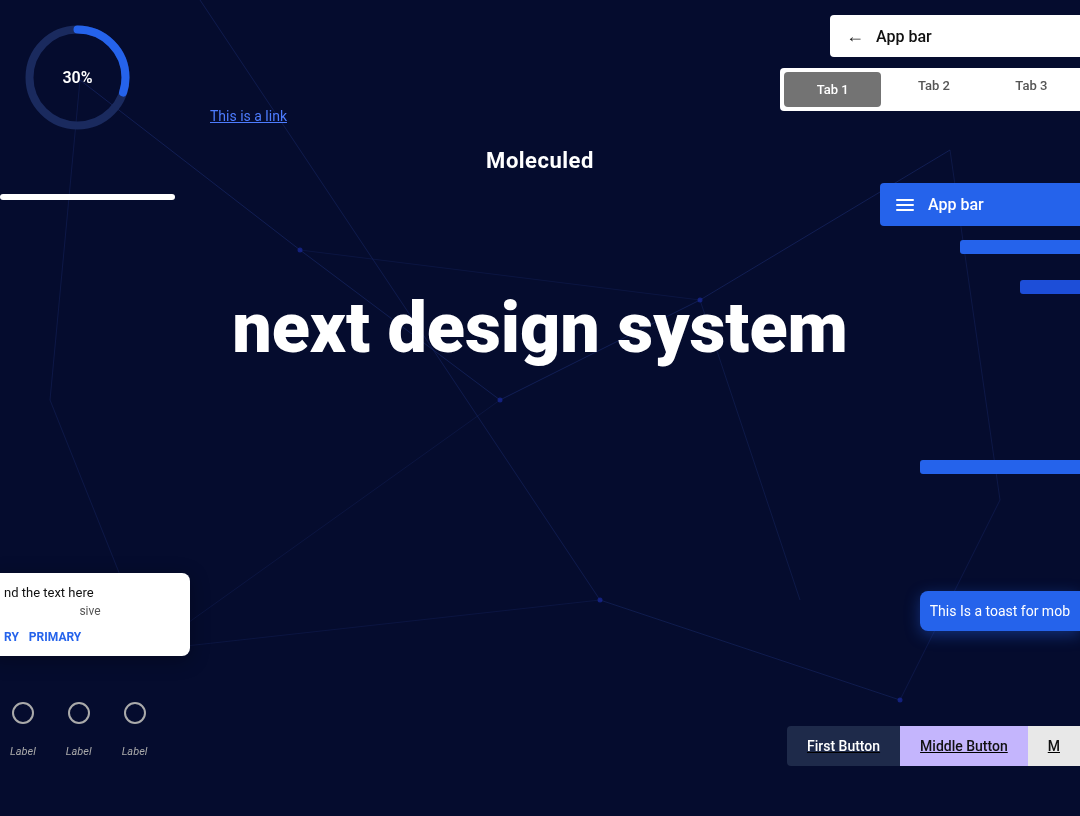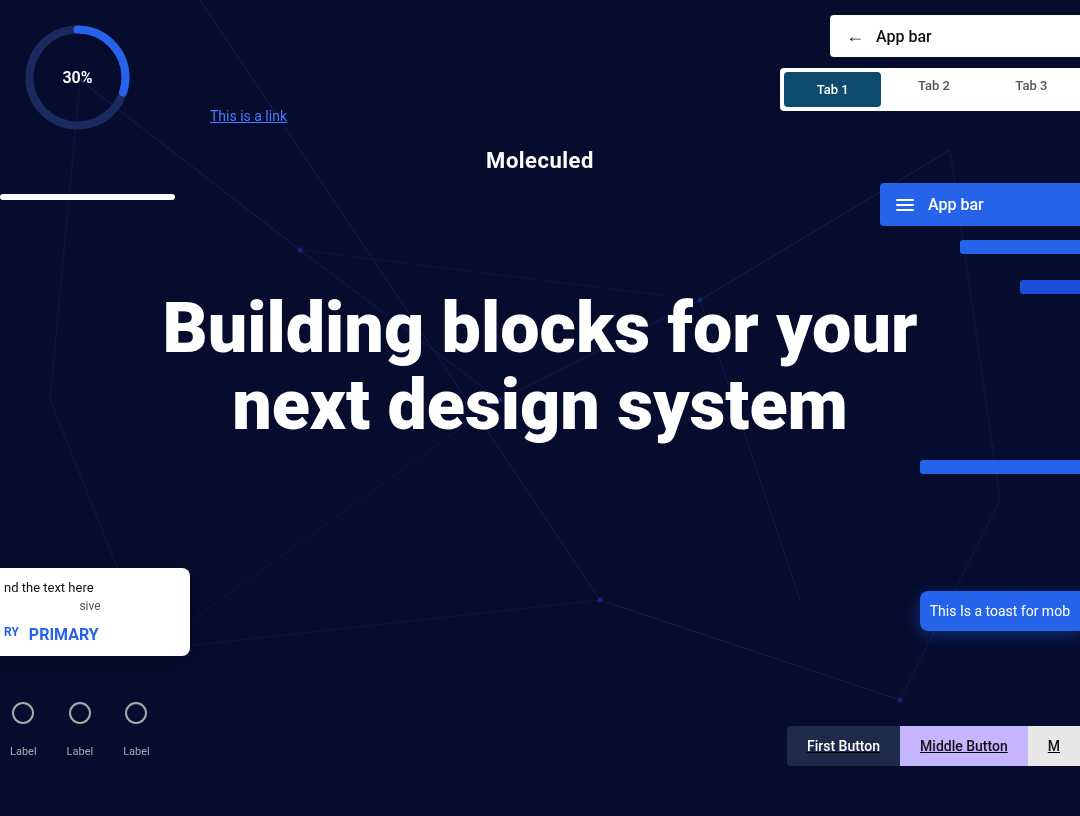--- a/index.html
+++ b/index.html
@@ -127,21 +127,21 @@
       flex: 1;
       padding: 10px 0;
       text-align: center;
       font-size: 13px;
       font-weight: 500;
       color: #555;
       cursor: pointer;
     }
 
     .tab-item.active {
-      background: #0c4a6e;
+      background: #737373;
       color: white;
       border-radius: 4px;
       margin: 4px;
     }
 
     
     .appbar-hamburger {
       position: absolute;
       top: 183px;
       right: 0;
@@ -238,21 +238,21 @@
 
     .dialog-card .btn-secondary {
       color: #2563eb;
       font-size: 12px;
       font-weight: 700;
       cursor: pointer;
     }
 
     .dialog-card .btn-primary {
       color: #2563eb;
-      font-size: 16px;
+      font-size: 12px;
       font-weight: 700;
       cursor: pointer;
     }
 
     
     .toast {
       position: absolute;
       bottom: 185px;
       right: 0;
       background: #2563eb;
@@ -273,20 +273,21 @@
       gap: 30px;
       background: transparent;
     }
 
     .nav-item {
       display: flex;
       flex-direction: column;
       align-items: center;
       gap: 21px;
       cursor: pointer;
+      font-style: italic;
     }
 
     .nav-item .nav-icon {
       width: 22px;
       height: 22px;
       border: 2px solid #aaa;
       border-radius: 50%;
     }
 
     .nav-item .nav-label {
@@ -367,21 +368,20 @@
     </svg>
   </div>
 
   <a class="link-text">This is a link</a>
 
   <div class="horiz-bar"></div>
 
   <div class="brand">Moleculed</div>
 
   <div class="hero-headline">
-    <div>Building blocks for your</div>
     <div>next design system</div>
   </div>
 
   <div class="appbar-top">
     <span class="back-arrow">←</span>
     <span class="appbar-title">App bar</span>
   </div>
 
   <div class="tab-bar">
     <div class="tab-item active">Tab 1</div>

